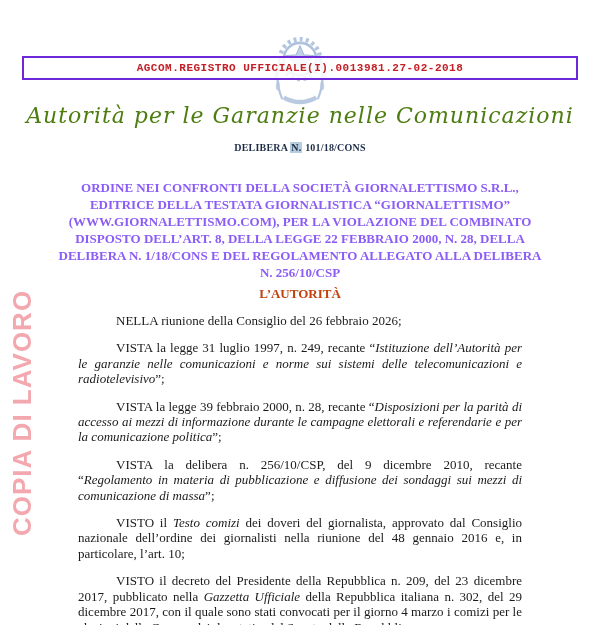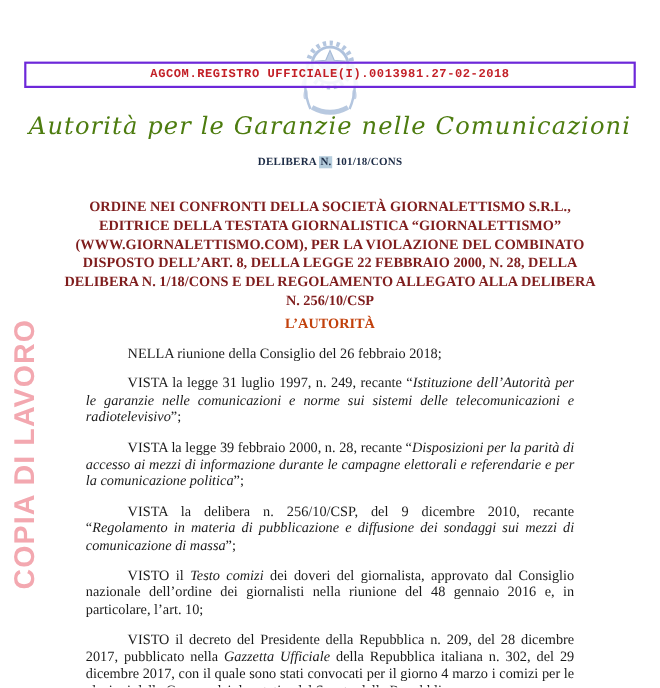--- a/index.html
+++ b/index.html
@@ -34,21 +34,21 @@
     font-size:22px;color:#4d7c0f;letter-spacing:1px;z-index:2;
   }
   .delibera{
     position:absolute;top:142px;left:0;width:600px;text-align:center;
     font-weight:bold;font-size:10px;color:#1c2b45;letter-spacing:.2px;z-index:2;
   }
   .delibera .hl{background:#b5cddd;padding:0 1px;}
   .doc-title{
     position:absolute;top:179px;left:55px;width:490px;
     text-align:center;font-weight:bold;font-size:13px;line-height:17px;
-    color:#7f1d1d;z-index:2;
+    color:#8b5cf6;z-index:2;
   }
   .section-heading{
     position:absolute;top:286px;left:0;width:600px;text-align:center;
     font-weight:bold;font-size:13px;color:#c2410c;z-index:2;
   }
   .body-text{
     position:absolute;top:313px;left:78px;width:444px;z-index:2;
   }
   .para{
     margin:0 0 12px 0;
@@ -100,23 +100,23 @@
 
   <div class="script-title">Autorità per le Garanzie nelle Comunicazioni</div>
 
   <div class="delibera"><span>DELIBERA </span><span class="hl">N.</span><span> 101/18/CONS</span></div>
 
   <div class="doc-title">ORDINE NEI CONFRONTI DELLA SOCIETÀ GIORNALETTISMO S.R.L., EDITRICE DELLA TESTATA GIORNALISTICA “GIORNALETTISMO” (WWW.GIORNALETTISMO.COM), PER LA VIOLAZIONE DEL COMBINATO DISPOSTO DELL’ART. 8, DELLA LEGGE 22 FEBBRAIO 2000, N. 28, DELLA DELIBERA N. 1/18/CONS E DEL REGOLAMENTO ALLEGATO ALLA DELIBERA N. 256/10/CSP</div>
 
   <div class="section-heading">L’AUTORITÀ</div>
 
   <div class="body-text" id="paragraphs">
-      <p class="para"><span>NELLA riunione della Consiglio del 26 febbraio 2018;</span></p>
+      <p class="para"><span>NELLA riunione della Consiglio del 26 febbraio 2026;</span></p>
       <p class="para"><span>VISTA la legge 31 luglio 1997, n. 249, recante “</span><span class="it">Istituzione dell’Autorità per le garanzie nelle comunicazioni e norme sui sistemi delle telecomunicazioni e radiotelevisivo</span><span>”;</span></p>
       <p class="para"><span>VISTA la legge 39 febbraio 2000, n. 28, recante “</span><span class="it">Disposizioni per la parità di accesso ai mezzi di informazione durante le campagne elettorali e referendarie e per la comunicazione politica</span><span>”;</span></p>
       <p class="para"><span>VISTA la delibera n. 256/10/CSP, del 9 dicembre 2010, recante “</span><span class="it">Regolamento in materia di pubblicazione e diffusione dei sondaggi sui mezzi di comunicazione di massa</span><span>”;</span></p>
       <p class="para"><span>VISTO il </span><span class="it">Testo comizi</span><span> dei doveri del giornalista, approvato dal Consiglio nazionale dell’ordine dei giornalisti nella riunione del 48 gennaio 2016 e, in particolare, l’art. 10;</span></p>
-      <p class="para"><span>VISTO il decreto del Presidente della Repubblica n. 209, del 28 dicembre 2017, pubblicato nella </span><span class="it">Gazzetta Ufficiale</span><span> della Repubblica italiana n. 302, del 29 dicembre 2017, con il quale sono stati convocati per il giorno 4 marzo i comizi per le elezioni della Camera dei deputati e del Senato della Repubblica;</span></p>
+      <p class="para"><span>VISTO il decreto del Presidente della Repubblica n. 209, del 23 dicembre 2017, pubblicato nella </span><span class="it">Gazzetta Ufficiale</span><span> della Repubblica italiana n. 302, del 29 dicembre 2017, con il quale sono stati convocati per il giorno 4 marzo i comizi per le elezioni della Camera dei deputati e del Senato della Repubblica;</span></p>
     </div>
 
   <div class="watermark">COPIA DI LAVORO</div>
 
 </div>
 
 </body></html>

